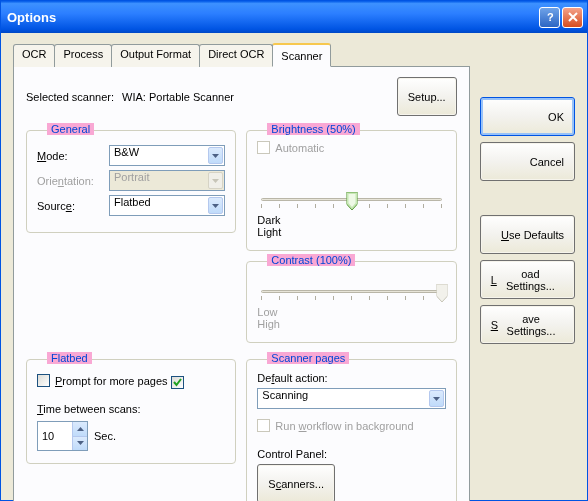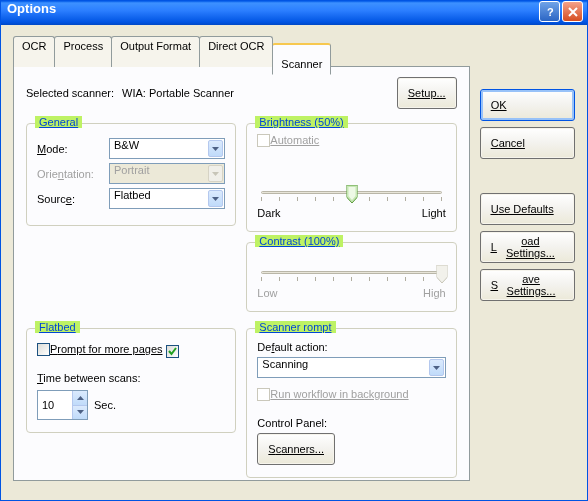--- a/index.html
+++ b/index.html
@@ -1,57 +1,57 @@
 <!DOCTYPE html>
 <html><head>
 <meta charset="utf-8">
 <style>
 * { box-sizing: border-box; margin: 0; padding: 0; font-family: Tahoma, sans-serif; font-size: 11px; }
 body { background: #fff; }
 .window { width: 588px; height: 501px; border: 1px solid #0054e3; background: #ece9d8; position: relative; }
-.titlebar { height: 24px; background: linear-gradient(to bottom, #0058e6 0%, #3d91ff 8%, #2b7eff 40%, #0054e3 88%, #0048c5 100%); display: flex; padding: 0 4px 0 6px; }
+.titlebar { height: 32px; background: linear-gradient(to bottom, #0058e6 0%, #3d91ff 8%, #2b7eff 40%, #0054e3 88%, #0048c5 100%); display: flex; align-items: center; padding: 0 4px 0 6px; }
 .titlebar-text { color: #fff; font-weight: bold; font-size: 13px; flex: 1; }
 .titlebar-buttons { display: flex; gap: 2px; }
 .titlebar-btn { width: 21px; height: 21px; border: 1px solid #fff; border-radius: 3px; display: flex; align-items: center; justify-content: center; color: #fff; font-weight: bold; background: linear-gradient(to bottom, #6fa3e8, #2b65c4); cursor: pointer; }
 .titlebar-btn.close { background: linear-gradient(to bottom, #f4a28a, #d64d1f); }
 .titlebar-btn svg { width: 12px; height: 12px; }
 .client { padding: 10px 12px; display: flex; gap: 10px; height: calc(100% - 28px); }
 .left-col { width: 460px; }
 .right-col { width: 96px; display: flex; flex-direction: column; gap: 6px; padding-top: 54px; }
 .right-col .spacer { height: 22px; }
-.btn { height: 32px; border: 1px solid #707070; background: linear-gradient(to bottom, #fff 0%, #f3f2ee 50%, #ece9d8 100%); border-radius: 3px; padding: 0 10px; cursor: pointer; font-size: 11px; display: inline-flex; align-items: center; justify-content: flex-start; box-shadow: inset 0 0 0 1px #f6f4ec; text-decoration: underline; }
+.btn { height: 39px; border: 1px solid #707070; background: linear-gradient(to bottom, #fff 0%, #f3f2ee 50%, #ece9d8 100%); border-radius: 3px; padding: 0 10px; cursor: pointer; font-size: 11px; display: inline-flex; align-items: center; justify-content: flex-end; box-shadow: inset 0 0 0 1px #f6f4ec; }
 .btn.default { box-shadow: inset 0 0 0 2px #98c2f8; border-color: #0054e3; }
 .tabs { position: relative; }
 .tabstrip { display: flex; position: relative; z-index: 2; }
 .tab { border: 1px solid #919b9c; border-bottom: none; background: #f6f4ec; padding: 3px 8px 4px; border-radius: 3px 3px 0 0; margin-right: -1px; cursor: pointer; position: relative; top: 1px; }
-.tab.active { background: #fcfcfe; padding-top: 13px; top: 8px; z-index: 3; border-top: 2px solid #f7c84f; border-bottom: 1px solid #fcfcfe; margin-bottom: -1px; }
+.tab.active { background: #fcfcfe; padding-top: 5px; top: 0; z-index: 3; border-top: 2px solid #f7c84f; border-bottom: 1px solid #fcfcfe; margin-bottom: -1px; }
 .tabpanel { border: 1px solid #919b9c; background: #fcfcfe; padding: 10px 12px 2px; min-height: 406px; }
 .row-top { display: flex; align-items: center; margin-bottom: 8px; }
 .row-top .lbl { margin-right: 8px; }
 .row-top .val { flex: 1; }
 .group { border: 1px solid #d0d0bf; border-radius: 4px; padding: 10px 10px 12px; position: relative; margin-top: 6px; }
-.group-title { position: absolute; top: -8px; left: 8px; background: #bef264; padding: 0 4px; color: #0046d5; text-decoration: underline; }
+.group-title { position: absolute; top: -8px; left: 20px; background: #f9a8d4; padding: 0 4px; color: #0046d5; }
 .two-col { display: flex; gap: 10px; }
 .col { flex: 1; }
 .formrow { display: flex; align-items: center; margin: 4px 0; }
 .formrow label { width: 72px; }
 .formrow label .ul { text-decoration: underline; }
 .select { flex: 1; height: 21px; border: 1px solid #7f9db9; background: #fff; display: flex; padding: 0 3px 0 4px; position: relative; }
 .select.disabled { background: #ece9d8; color: #a0a0a0; }
 .select .arrow { width: 15px; height: 17px; background: linear-gradient(to bottom, #dbeafd, #c0dbfa); border: 1px solid #b4c8ee; border-radius: 2px; display: flex; align-items: center; justify-content: center; position: absolute; right: 1px; top: 1px; }
 .select .arrow svg { width: 7px; height: 4px; }
-.slider-lbls { display: flex; justify-content: space-between; color: #a0a0a0; font-size: 11px; margin-top: 2px; }
+.slider-lbls { display: flex; justify-content: space-between; color: #a0a0a0; font-size: 11px; margin-top: 2px; flex-direction: column; }
 .slider-lbls.enabled { color: #000; }
 .slider { margin: 34px 4px 0; position: relative; height: 22px; }
 .track { height: 3px; background: #e8e5d9; border: 1px solid #b9b6a8; border-radius: 2px; position: absolute; top: 8px; left: 0; right: 0; }
 .ticks { position: absolute; top: 14px; left: 0; right: 0; display: flex; justify-content: space-between; }
 .ticks span { width: 1px; height: 4px; background: #b0ada0; }
 .thumb { position: absolute; top: 2px; width: 11px; height: 18px; transform: translateX(-50%); }
 .thumb svg { width: 11px; height: 18px; }
-.checkbox { display: inline-flex; align-items: flex-start; cursor: pointer; text-decoration: underline; }
+.checkbox { display: inline-flex; align-items: center; gap: 5px; cursor: pointer; }
 .checkbox .box { width: 13px; height: 13px; border: 1px solid #1c5180; background: linear-gradient(135deg, #dcdcd7, #fff); display: flex; align-items: center; justify-content: center; }
 .checkbox .box.disabled { border-color: #cac8bb; background: #fff; }
 .checkbox .box svg { width: 9px; height: 9px; display: none; }
 .checkbox .box.checked svg { display: block; }
 .checkbox.disabled { color: #a0a0a0; }
 .dotted { border: 1px dotted #808080; padding: 0 2px; }
 .spinner { display: inline-flex; border: 1px solid #7f9db9; background: #fff; height: 30px; }
 .spinner input { width: 34px; border: none; outline: none; padding: 0 4px; font-size: 11px; text-align: left; }
 .spinner .arrows { display: flex; flex-direction: column; width: 15px; }
 .spinner .arrows div { flex: 1; background: linear-gradient(to bottom, #dbeafd, #c0dbfa); border-left: 1px solid #b4c8ee; display: flex; align-items: center; justify-content: center; }
@@ -232,21 +232,21 @@
                         </div>
                       </div>
                   </div>
                   <span>Sec.</span>
                 </div>
               </div>
             </div>
 
             <div class="col">
               <div class="group">
-                <span class="group-title">Scanner rompt</span>
+                <span class="group-title">Scanner pages</span>
                 <div style="margin:2px 0 4px;">De<span class="ul">f</span>ault action:</div>
                 <div class="select">
                     <span>Scanning</span>
                     <span class="arrow">
                       <svg viewBox="0 0 7 4">
                         <path d="M0 0 L3.5 4 L7 0 Z" fill="#4d6185"></path>
                       </svg>
                     </span>
                   </div>
                 <div class="checkbox disabled" style="margin:10px 0;">

